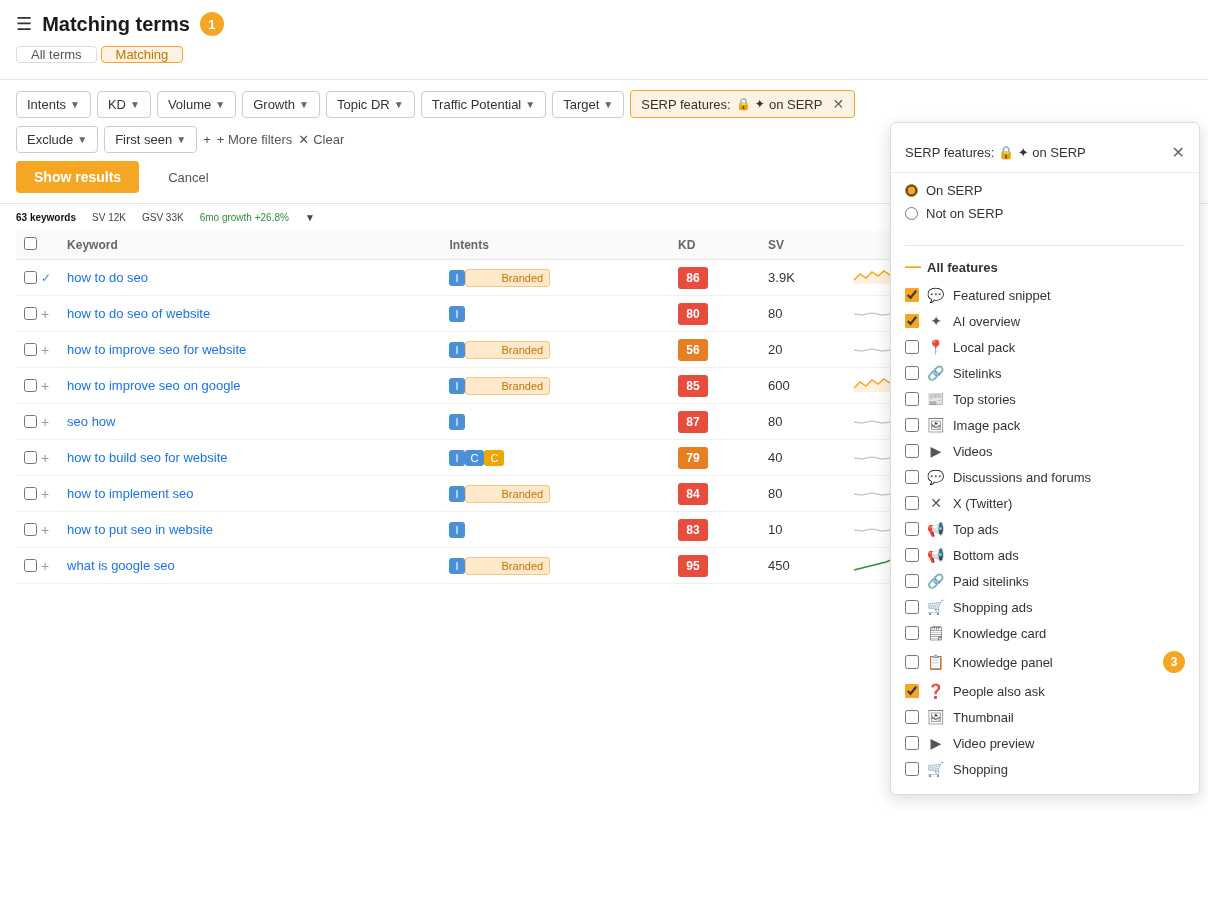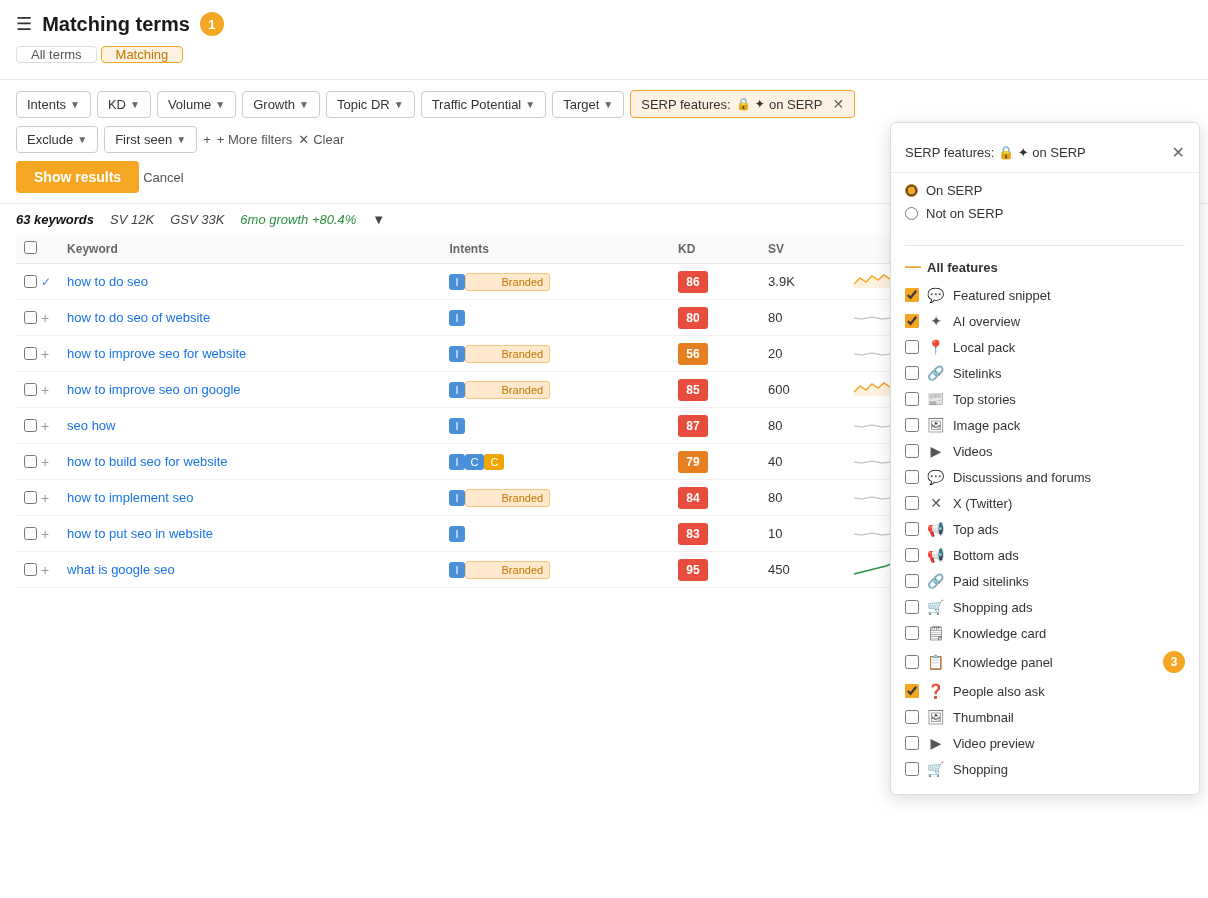--- a/index.html
+++ b/index.html
@@ -16,37 +16,37 @@
     
     
     .tabs { display: flex; gap: 4px; margin-bottom: 8px; }
     .tab { padding: 0 14px; border-radius: 4px; cursor: pointer; font-size: 13px; border: 1px solid #ddd; background: #fff; color: #555; }
     .tab.active { background: #fef3e2; border-color: #f5a623; color: #c07700; font-weight: 500; }
     
     
     .filter-bar { background: #fff; padding: 10px 16px; border-bottom: 1px solid #e5e5e5; }
     .filter-row1 { display: flex; align-items: center; gap: 6px; margin-bottom: 8px; flex-wrap: wrap; }
     .filter-row2 { display: flex; align-items: center; gap: 6px; margin-bottom: 8px; }
-    .filter-actions { display: flex; align-items: center; gap: 4px; }
+    .filter-actions { display: flex; align-items: center; gap: 29px; }
     
     .filter-btn { display: inline-flex; align-items: center; gap: 4px; padding: 5px 10px; border: 1px solid #ccc; border-radius: 4px; cursor: pointer; background: #fff; font-size: 13px; color: #333; white-space: nowrap; }
     .filter-btn .arrow { font-size: 10px; color: #666; }
     
     .btn-show { background: #f5a623; color: #fff; border: none; border-radius: 4px; padding: 8px 18px; font-size: 14px; font-weight: bold; cursor: pointer; }
     .btn-cancel { background: none; border: none; color: #555; font-size: 13px; cursor: pointer; }
     .btn-clear { display: inline-flex; align-items: center; gap: 4px; background: none; border: none; color: #555; font-size: 13px; cursor: pointer; }
     .btn-more { display: inline-flex; align-items: center; gap: 4px; background: none; border: none; color: #555; font-size: 13px; cursor: pointer; }
     
     
     .content-area { padding: 0 16px; }
     .view-tabs { display: flex; border-bottom: 1px solid #ddd; margin-bottom: 8px; }
     .view-tab { padding: 10px 16px; cursor: pointer; font-size: 13px; color: #555; border-bottom: 2px solid transparent; }
     .view-tab.active { color: #333; font-weight: bold; border-bottom: 2px solid #333; }
     
-    .summary-bar { display: flex; align-items: center; gap: 16px; padding: 8px 0; font-size: 13px; color: #444; font-style: italic; }
+    .summary-bar { display: flex; align-items: center; gap: 16px; padding: 8px 0; font-size: 10px; color: #444; }
     .summary-bar strong { color: #111; }
     .growth-positive { color: #2c8f3f; }
     
     
     .kw-table { width: 100%; border-collapse: collapse; }
     .kw-table th { text-align: left; padding: 6px 8px; font-size: 12px; color: #666; border-bottom: 1px solid #e5e5e5; background: #fafafa; }
     .kw-table td { padding: 6px 8px; border-bottom: 1px solid #f0f0f0; font-size: 13px; vertical-align: middle; }
     
     .kw-link { color: #1a73e8; text-decoration: none; }
     
@@ -162,21 +162,21 @@
       <button class="btn-cancel">Cancel</button>
     </div>
   </div>
 
   <div class="content-area">
 
     <div class="summary-bar">
       <strong>63 keywords</strong>
       <span>SV 12K</span>
       <span>GSV 33K</span>
-      <span class="growth-positive">6mo growth +80.4%</span>
+      <span class="growth-positive">6mo growth +26.8%</span>
       <span style="cursor:pointer;">▼</span>
     </div>
 
     <table class="kw-table">
       <thead>
         <tr>
           <th style="width:20px;"><input type="checkbox" style=""></th>
           <th>Keyword</th>
           <th>Intents</th>
           <th>KD</th>

